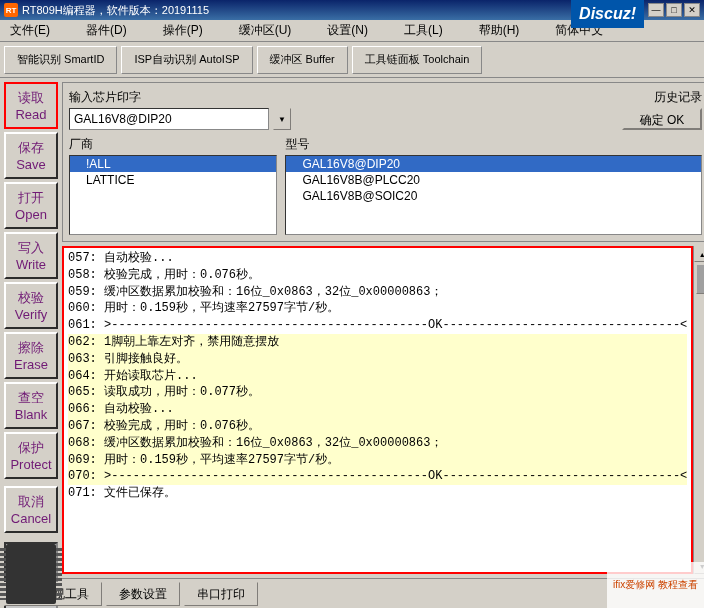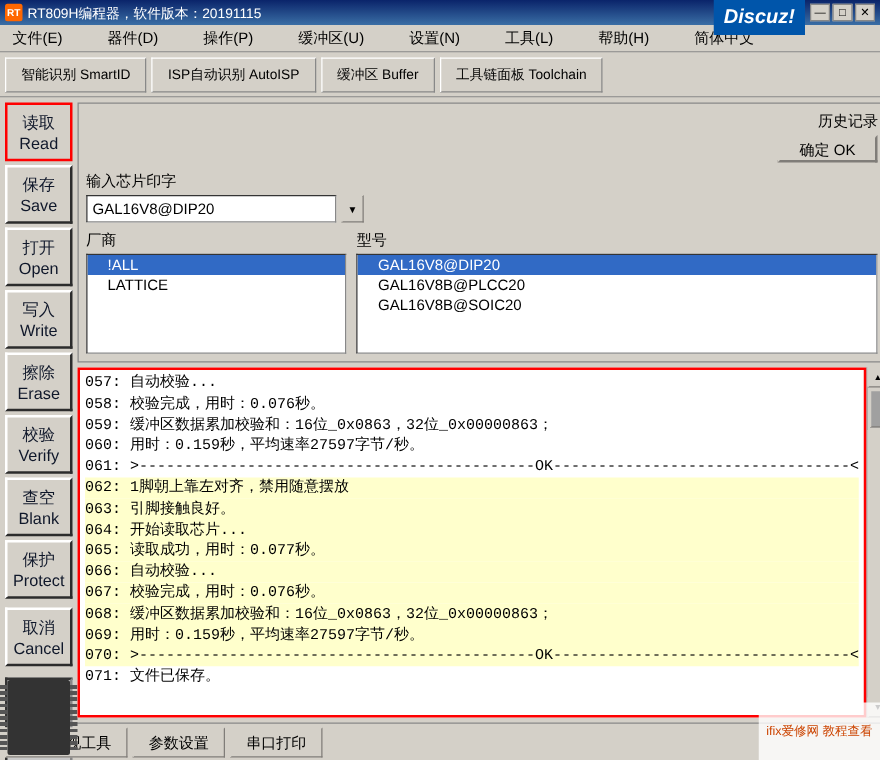--- a/index.html
+++ b/index.html
@@ -125,21 +125,21 @@
       border: 2px outset #d4d0c8;
       border-top-color: #fff;
       border-left-color: #fff;
       border-bottom-color: #808080;
       border-right-color: #808080;
       padding: 5px 4px;
       font-size: 13px;
       cursor: pointer;
       text-align: center;
       width: 100%;
-      color: #0f172a;
+      color: #701a75;
     }
     .side-btn.active {
       border: 2px solid #ff0000;
       background: #d4d0c8;
     }
     .side-btn.cancel {
       margin-top: 4px;
     }
     .device-img {
       margin-top: 6px;
@@ -196,21 +196,20 @@
       gap: 8px;
       margin-bottom: 6px;
       align-items: flex-start;
     }
     .chip-input-group {
       flex: 1;
     }
     .chip-input-label {
       font-size: 12px;
       margin-bottom: 2px;
-      margin-top: 48px;
     }
     .chip-input-row {
       display: flex;
       align-items: center;
       gap: 4px;
     }
     .chip-select {
       background: white;
       border: 1px inset #888;
       padding: 2px 4px;
@@ -383,22 +382,22 @@
   <button class="toolbar-btn">工具链面板 Toolchain</button>
 </div>
 
 <div class="main-content">
 
   <div class="left-panel">
     <button class="side-btn active">读取 Read</button>
     <button class="side-btn">保存 Save</button>
     <button class="side-btn">打开 Open</button>
     <button class="side-btn">写入 Write</button>
+    <button class="side-btn">校验 Verify</button>
     <button class="side-btn">擦除 Erase</button>
-    <button class="side-btn">校验 Verify</button>
     <button class="side-btn">查空 Blank</button>
     <button class="side-btn">保护 Protect</button>
     <button class="side-btn cancel">取消 Cancel</button>
     <div class="device-img">
       <div class="device-chip"></div>
 
     </div>
   </div>
 
   <div class="right-panel">

